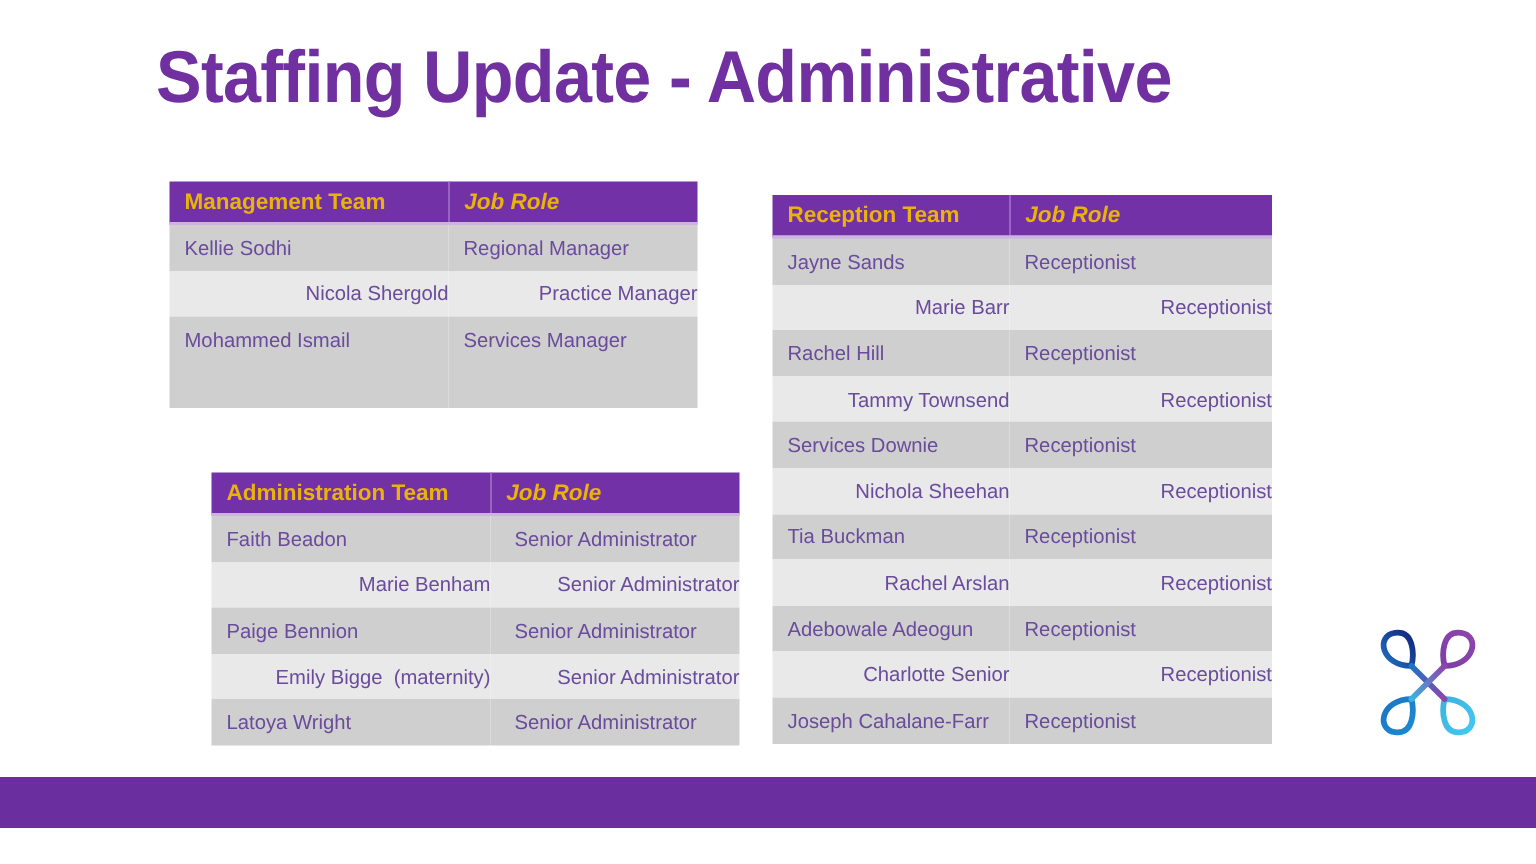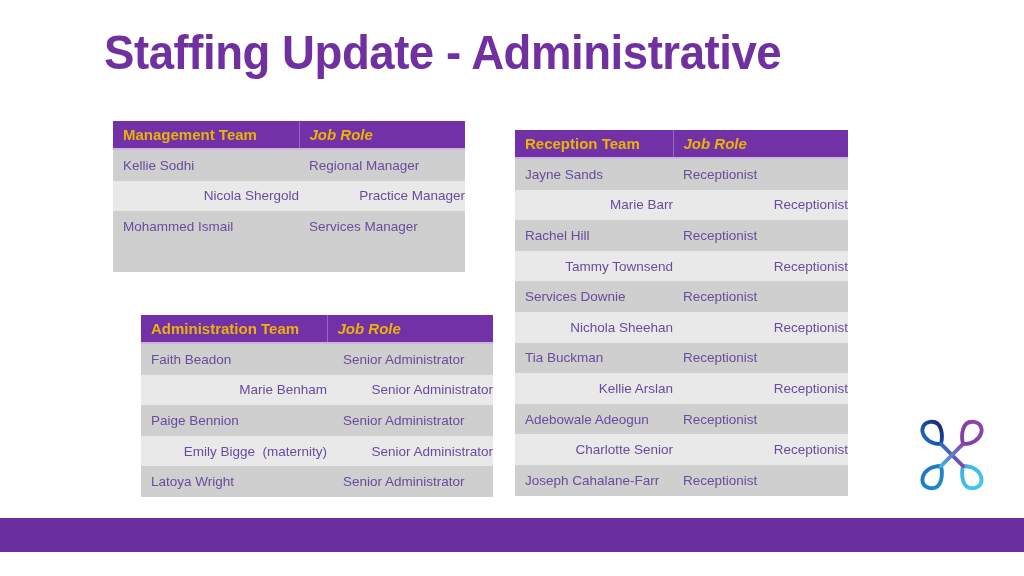--- a/index.html
+++ b/index.html
@@ -226,21 +226,21 @@
       </tr>
       <tr class="r-light">
         <td>Nichola Sheehan</td>
         <td>Receptionist</td>
       </tr>
       <tr class="r-dark">
         <td>Tia Buckman</td>
         <td>Receptionist</td>
       </tr>
       <tr class="r-light">
-        <td>Kellie Arslan</td>
+        <td>Rachel Arslan</td>
         <td>Receptionist</td>
       </tr>
       <tr class="r-dark">
         <td>Adebowale Adeogun</td>
         <td>Receptionist</td>
       </tr>
       <tr class="r-light">
         <td>Charlotte Senior</td>
         <td>Receptionist</td>
       </tr>

